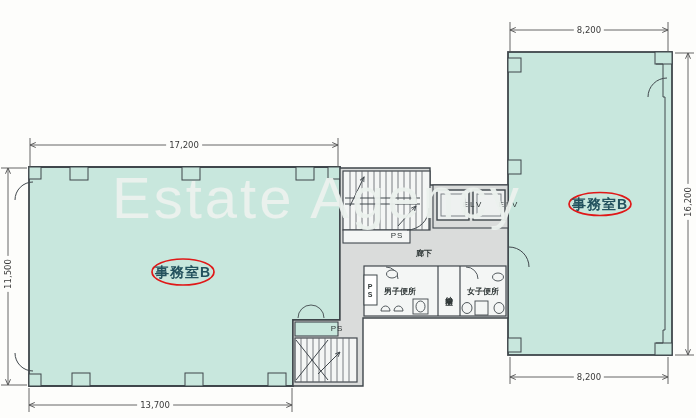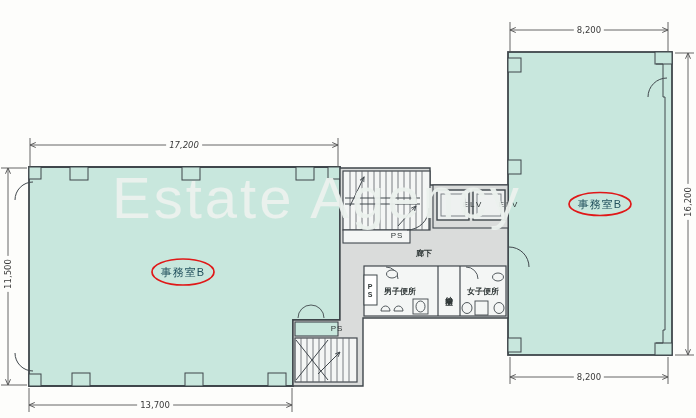--- a/index.html
+++ b/index.html
@@ -2,21 +2,21 @@
 <html><head>
 <meta charset="utf-8">
 <style>
   html,body{margin:0;padding:0;background:#ffffff;}
   #stage{position:relative;width:696px;height:418px;background:#fdfdfb;overflow:hidden;
          font-family:"Liberation Sans","DejaVu Sans",sans-serif;}
   #plan-svg{position:absolute;left:0;top:0;}
   .labels{position:absolute;inset:0;pointer-events:none;}
   .lbl{position:absolute;transform:translate(-50%,-50%);white-space:nowrap;
        color:#333a3a;font-size:8px;line-height:1;}
-  .lbl.room-name{font-size:11px;font-weight:normal;color:#23525e;letter-spacing:1px;}
+  .lbl.room-name{font-size:14px;font-weight:bold;color:#23525e;letter-spacing:1px;}
   .lbl.dim{font-size:8.5px;color:#3a3a3a;background:#fdfdfb;padding:0 3px;
            font-family:"DejaVu Sans","Liberation Sans",sans-serif;}
   .lbl.dim.rot{transform:translate(-50%,-50%) rotate(-90deg);}
   .lbl.small{font-size:8px;font-weight:bold;color:#2e3636;}
   .lbl.vert{writing-mode:vertical-rl;text-orientation:upright;letter-spacing:1px;
             font-size:7.5px;font-weight:bold;color:#2e3636;}
   .lbl.ps{font-size:8px;color:#2e3636;letter-spacing:1px;padding-left:40px;}
   .watermark{position:absolute;left:112px;top:164px;font-size:58px;letter-spacing:3px;
              color:#ecf2ee;opacity:.95;font-weight:400;pointer-events:none;z-index:5;}
 </style>
@@ -196,21 +196,21 @@
   <div class="lbl small" style="left:424px;top:254px;">廊下</div>
   <div class="lbl small" style="left:400px;top:292px;">男子便所</div>
   <div class="lbl small" style="left:483px;top:292px;">女子便所</div>
   <div class="lbl vert" style="left:449px;top:291px;transform:translate(-50%,-50%);">給湯室</div>
   <div class="lbl ps" style="left:377px;top:236px;">PS</div>
   <div class="lbl vert" style="left:370px;top:291px;transform:translate(-50%,-50%);font-size:7px;">PS</div>
   <div class="lbl ps" style="left:317px;top:329px;">PS</div>
   <div class="lbl ps" style="left:453px;top:205px;letter-spacing:2px;">ELV</div>
   <div class="lbl ps" style="left:489px;top:205px;letter-spacing:2px;">ELV</div>
 
-  <div class="lbl dim" style="left:184px;top:145px;font-style:italic;">17,200</div>
+  <div class="lbl dim" style="left:184px;top:145px;">17,200</div>
   <div class="lbl dim" style="left:155px;top:405px;">13,700</div>
   <div class="lbl dim rot" style="left:8px;top:274px;">11,500</div>
   <div class="lbl dim" style="left:589px;top:30px;">8,200</div>
   <div class="lbl dim" style="left:589px;top:377px;">8,200</div>
   <div class="lbl dim rot" style="left:688px;top:202px;">16,200</div>
 </div>
 
 <div class="watermark">Estate Agency</div>
 
 </div>

